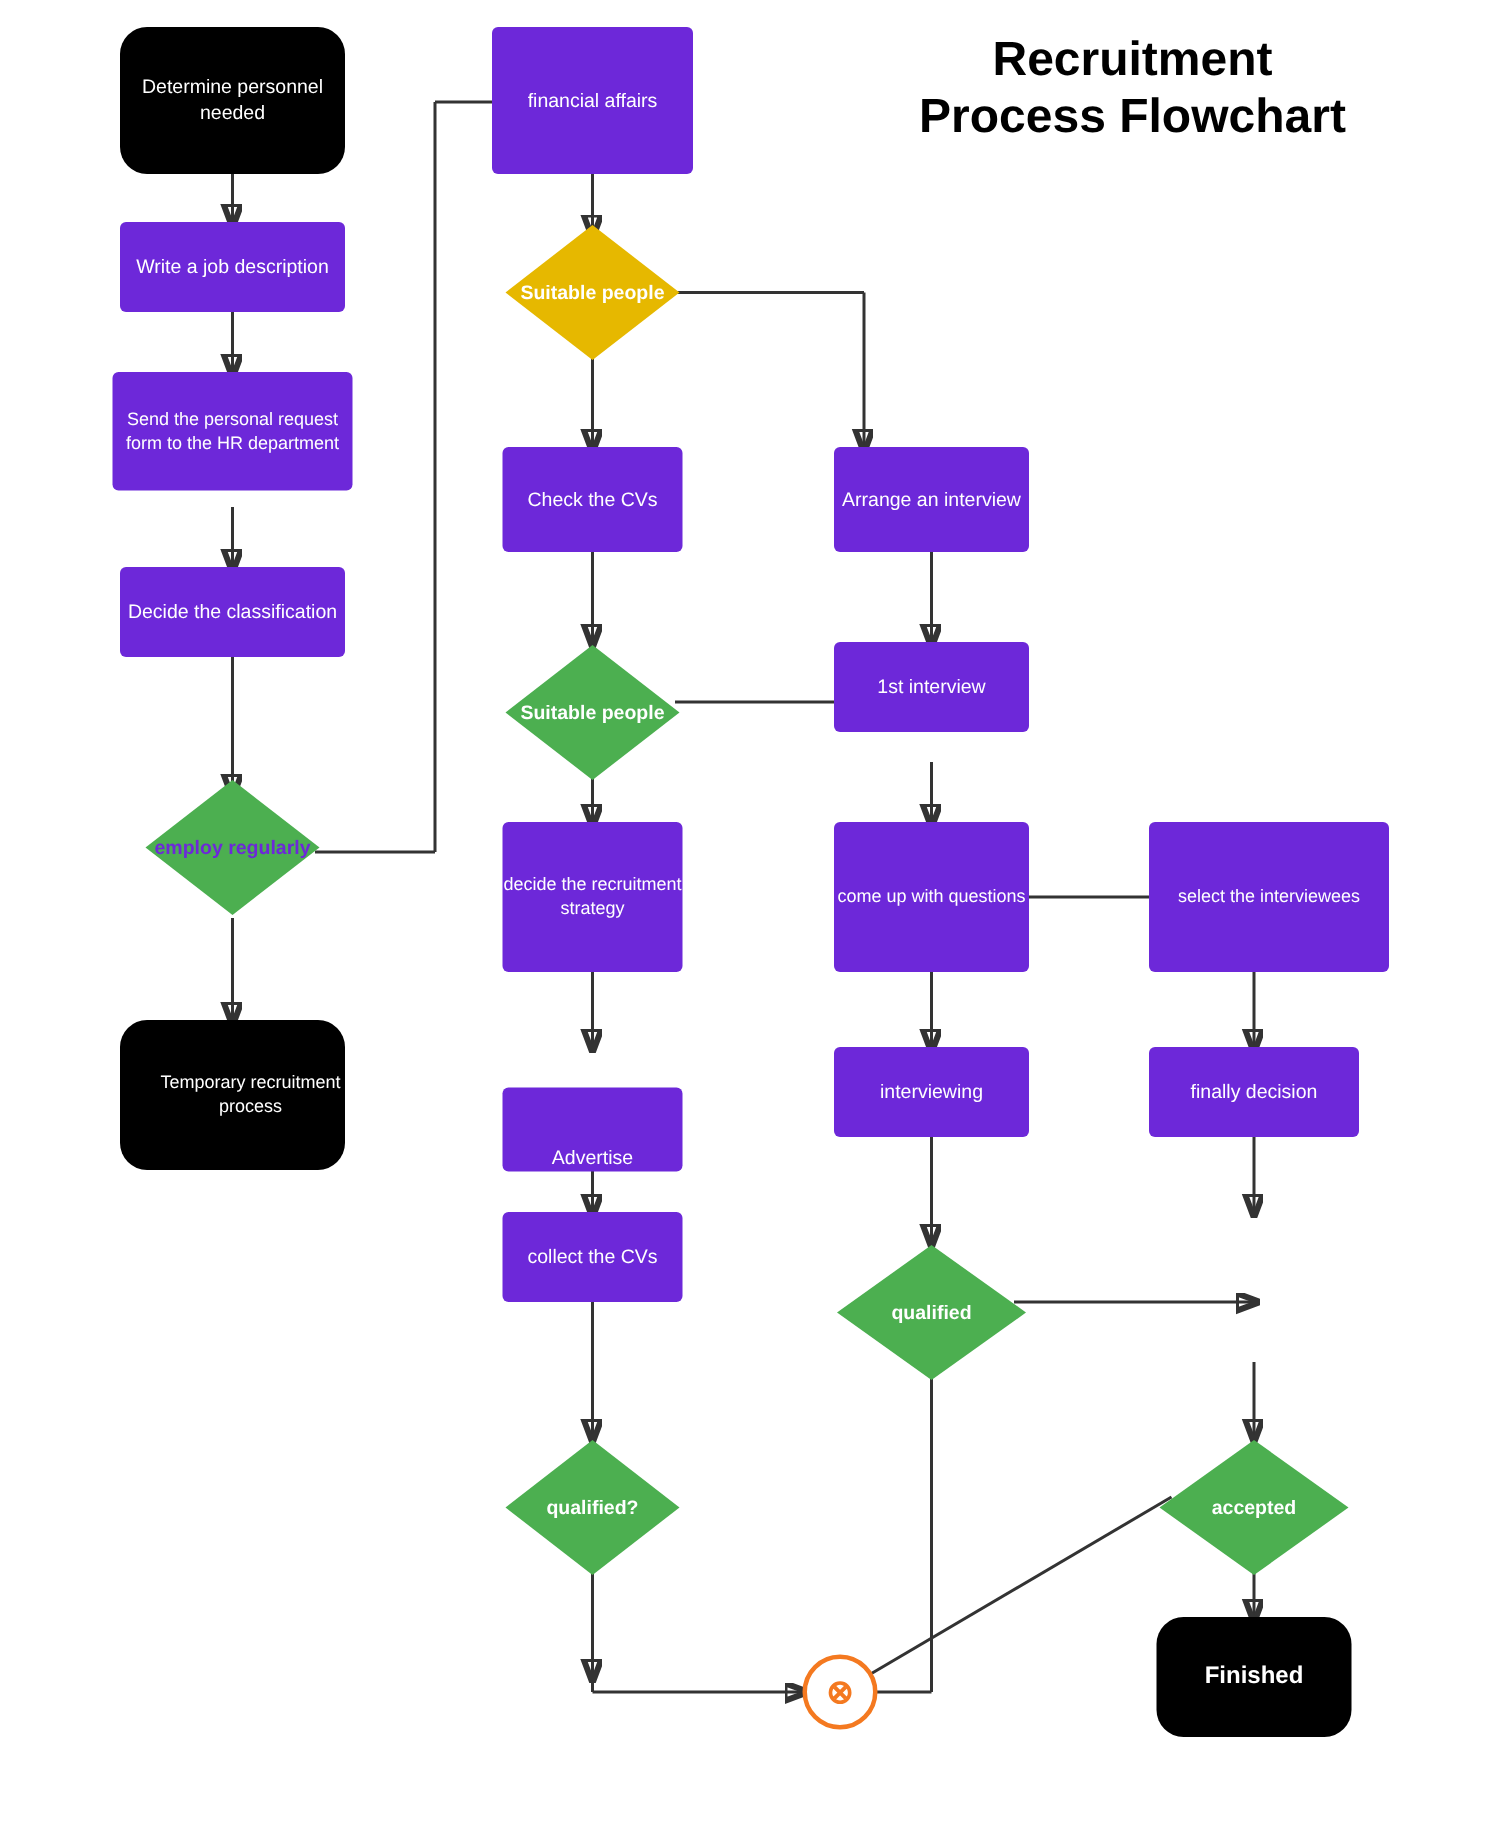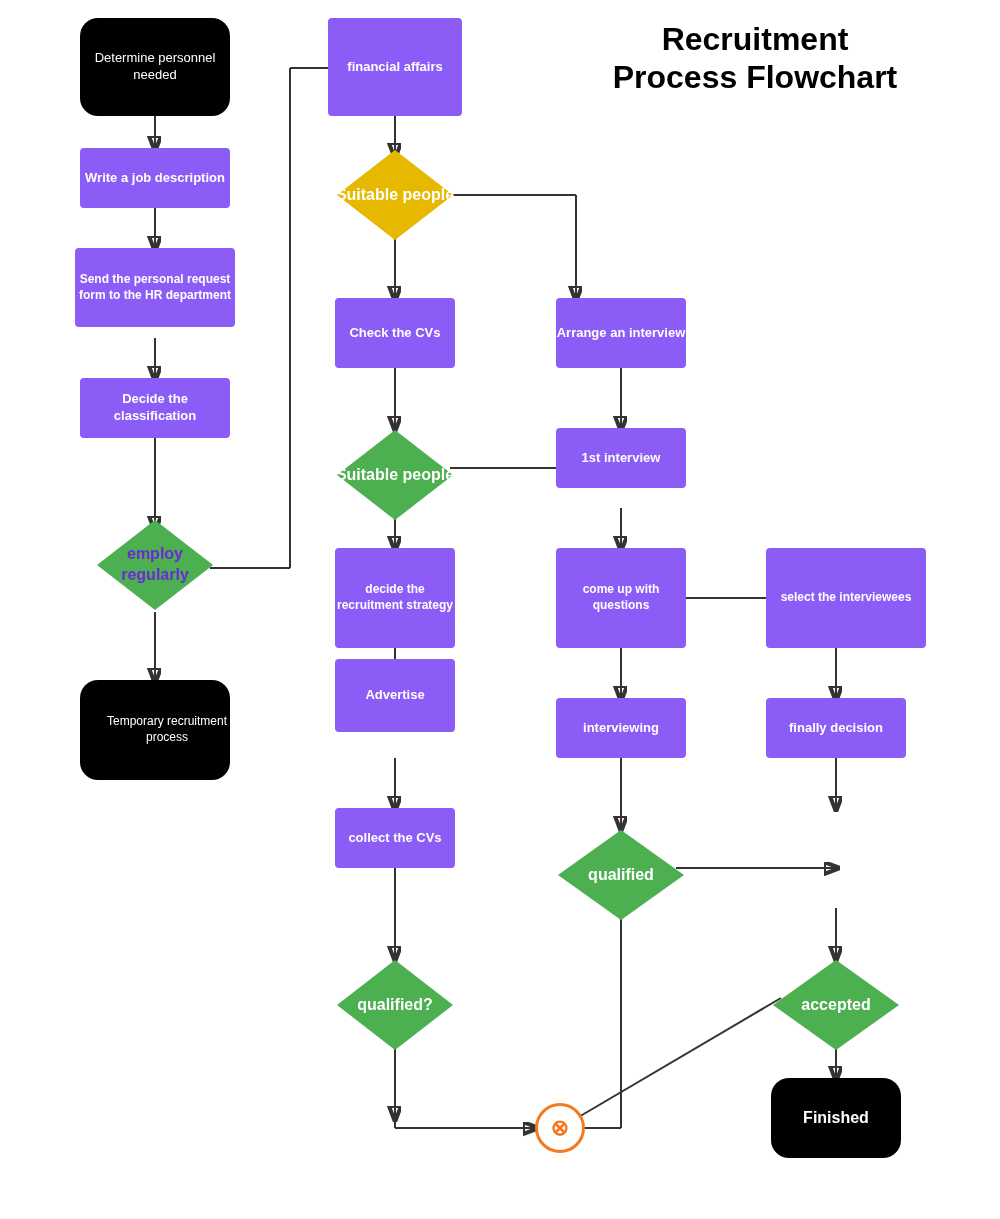--- a/index.html
+++ b/index.html
@@ -21,23 +21,22 @@
       display: flex;
       align-items: center;
       justify-content: center;
       text-align: center;
       font-size: 13px;
       font-weight: 500;
       color: #fff;
       line-height: 1.3;
     }
     .rect-blue {
-      background: #8b5cf6;
+      background: #6d28d9;
       border-radius: 4px;
-      font-weight: bold;
     }
     .rect-orange {
       background: #000000;
       border-radius: 18px;
     }
     .diamond {
       background: transparent;
       color: #fff;
       font-size: 12px;
     }
@@ -50,21 +49,21 @@
       justify-content: center;
     }
     .diamond-shape svg {
       position: absolute;
       top: 0; left: 0;
       width: 100%; height: 100%;
     }
     .diamond-shape .diamond-text {
       position: relative;
       z-index: 2;
-      font-size: 16px;
+      font-size: 13px;
       font-weight: 600;
       text-align: center;
       line-height: 1.3;
     }
     .title-text {
       position: absolute;
       font-size: 32px;
       font-weight: 900;
       color: #000;
       text-align: center;
@@ -233,21 +232,21 @@
         <polygon points="60,2 118,47 60,92 2,47" fill="#4caf50" stroke="none"></polygon>
       </svg>
       <span class="diamond-text" style="color:#fff;">Suitable people</span>
     </div>
   </div>
 
   <div class="node rect-blue" style="left:335px; top:548px; width:120px; height:100px; font-size:12px;">
     <span>decide the recruitment strategy</span>
   </div>
 
-  <div class="node rect-blue" style="left:335px; top:659px; width:120px; height:73px;">
+  <div class="node rect-blue" style="left:335px; top:725px; width:120px; height:56px;align-items:flex-end;">
     <span>Advertise</span>
   </div>
 
   <div class="node rect-blue" style="left:335px; top:808px; width:120px; height:60px;">
     <span>collect the CVs</span>
   </div>
 
   <div class="node diamond" style="left:335px; top:958px; width:120px; height:94px;">
     <div class="diamond-shape">
       <svg viewBox="0 0 120 94" preserveAspectRatio="none">

